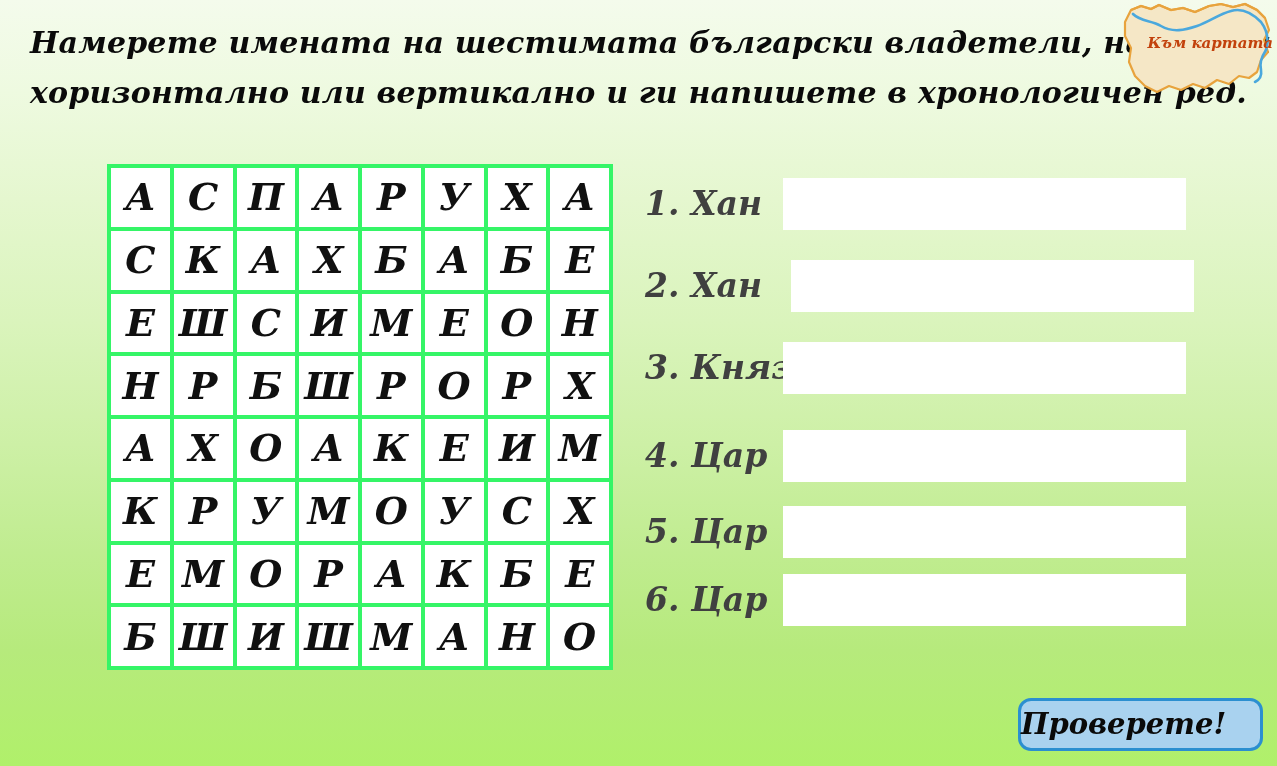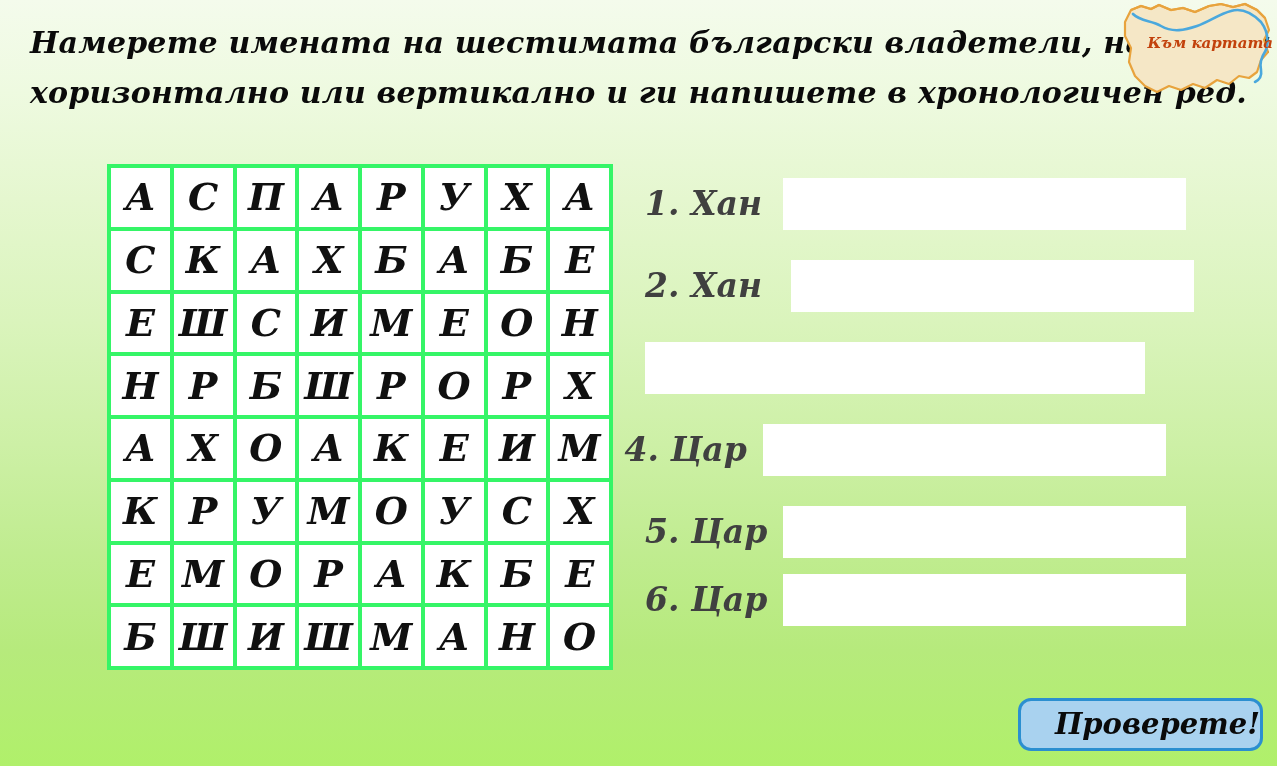--- a/index.html
+++ b/index.html
@@ -149,21 +149,21 @@
     left: 1018px;
     top: 698px;
     width: 245px;
     height: 53px;
     background: #a9d2ef;
     border: 3px solid #2b8fd0;
     border-radius: 13px;
     box-sizing: border-box;
     display: flex;
     align-items: center;
-    justify-content: flex-end;
+    justify-content: flex-start;
     cursor: pointer;
   }
   #check-button span {
     font-family: "DejaVu Serif", serif;
     font-style: italic;
     font-weight: bold;
     font-size: 29px;
     color: #0a0a0a;
     line-height: 1;
   }
@@ -256,23 +256,24 @@
 <div id="answers">
     <div class="answer-row" style="top: 0px;">
       <div class="answer-label">1. Хан</div>
       <input type="text" class="answer-input" placeholder="" style="">
     </div>
     <div class="answer-row" style="top: 82px; gap: 8px;">
       <div class="answer-label">2. Хан</div>
       <input type="text" class="answer-input" placeholder="" style="">
     </div>
     <div class="answer-row" style="top: 164px;">
-      <input type="text" class="answer-input" placeholder="" style="">
-    </div>
-    <div class="answer-row" style="top: 246px; justify-content: center;">
+      <div class="answer-label">3. Княз</div>
+      <input type="text" class="answer-input" placeholder="" style="">
+    </div>
+    <div class="answer-row" style="top: 252px;">
       <div class="answer-label">4. Цар</div>
       <input type="text" class="answer-input" placeholder="" style="">
     </div>
     <div class="answer-row" style="top: 328px; align-items: center;">
       <div class="answer-label">5. Цар</div>
       <input type="text" class="answer-input" placeholder="" style="">
     </div>
     <div class="answer-row" style="top: 396px;">
       <div class="answer-label">6. Цар</div>
       <input type="text" class="answer-input" placeholder="" style="">

